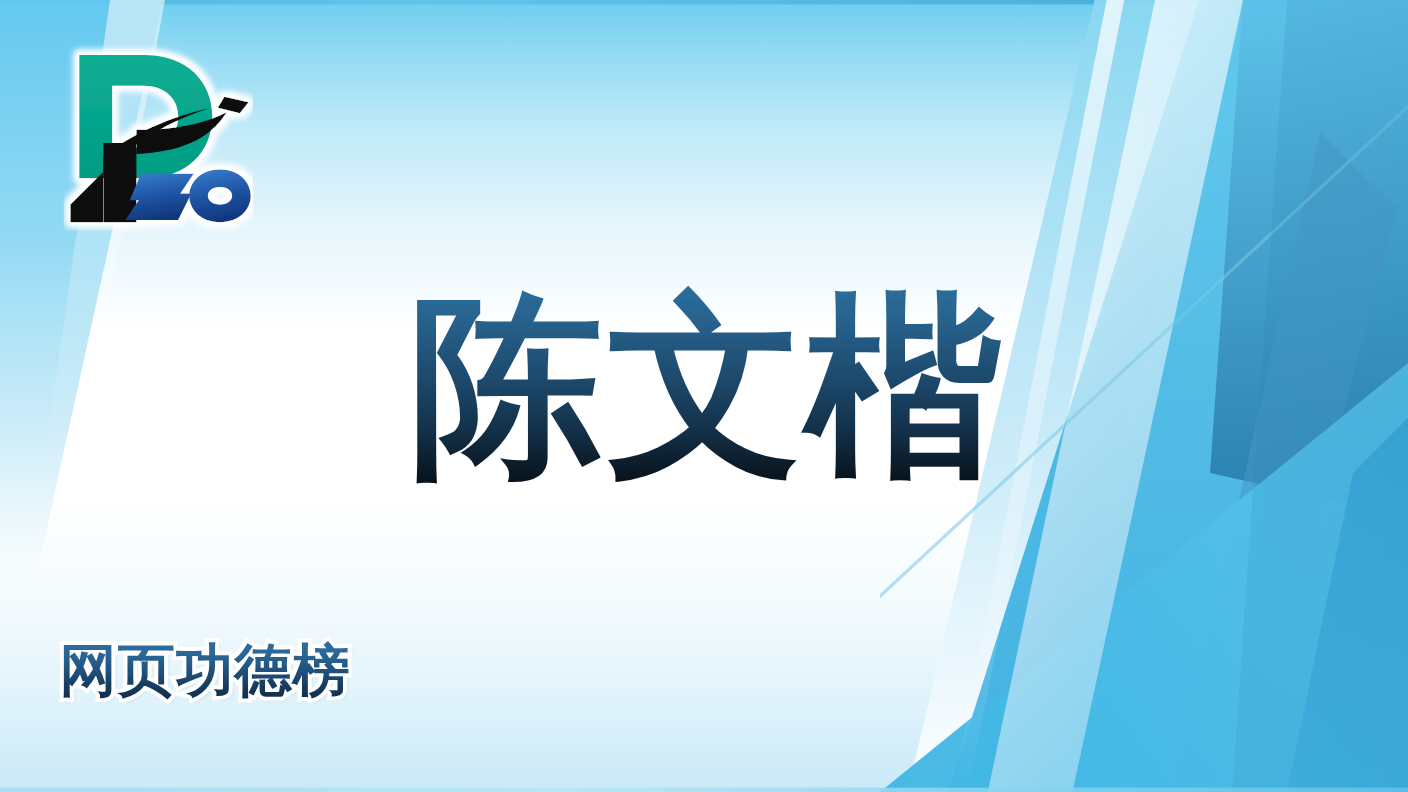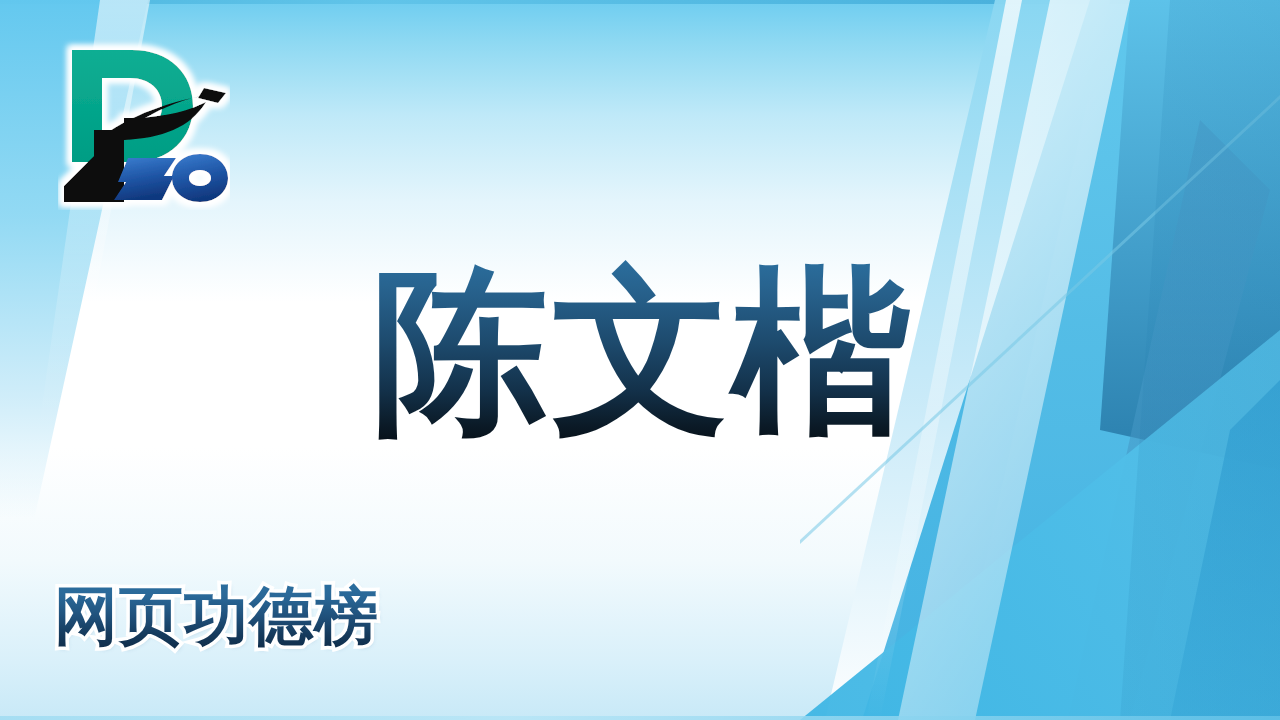--- a/index.html
+++ b/index.html
@@ -142,21 +142,21 @@
     -webkit-background-clip: text;
     background-clip: text;
     color: transparent;
     -webkit-text-fill-color: transparent;
   }
 
   
   #subtitle {
     position: absolute;
     left: 54px; top: 582px;
-    font-size: 64px;
+    font-size: 52px;
     font-weight: 700;
     letter-spacing: 1px;
     white-space: nowrap;
     line-height: 1.08;
   }
   #subtitle .sub-outline {
     position: absolute;
     left: 0; top: 0;
     color: #ffffff;
     -webkit-text-stroke: 7px #ffffff;

